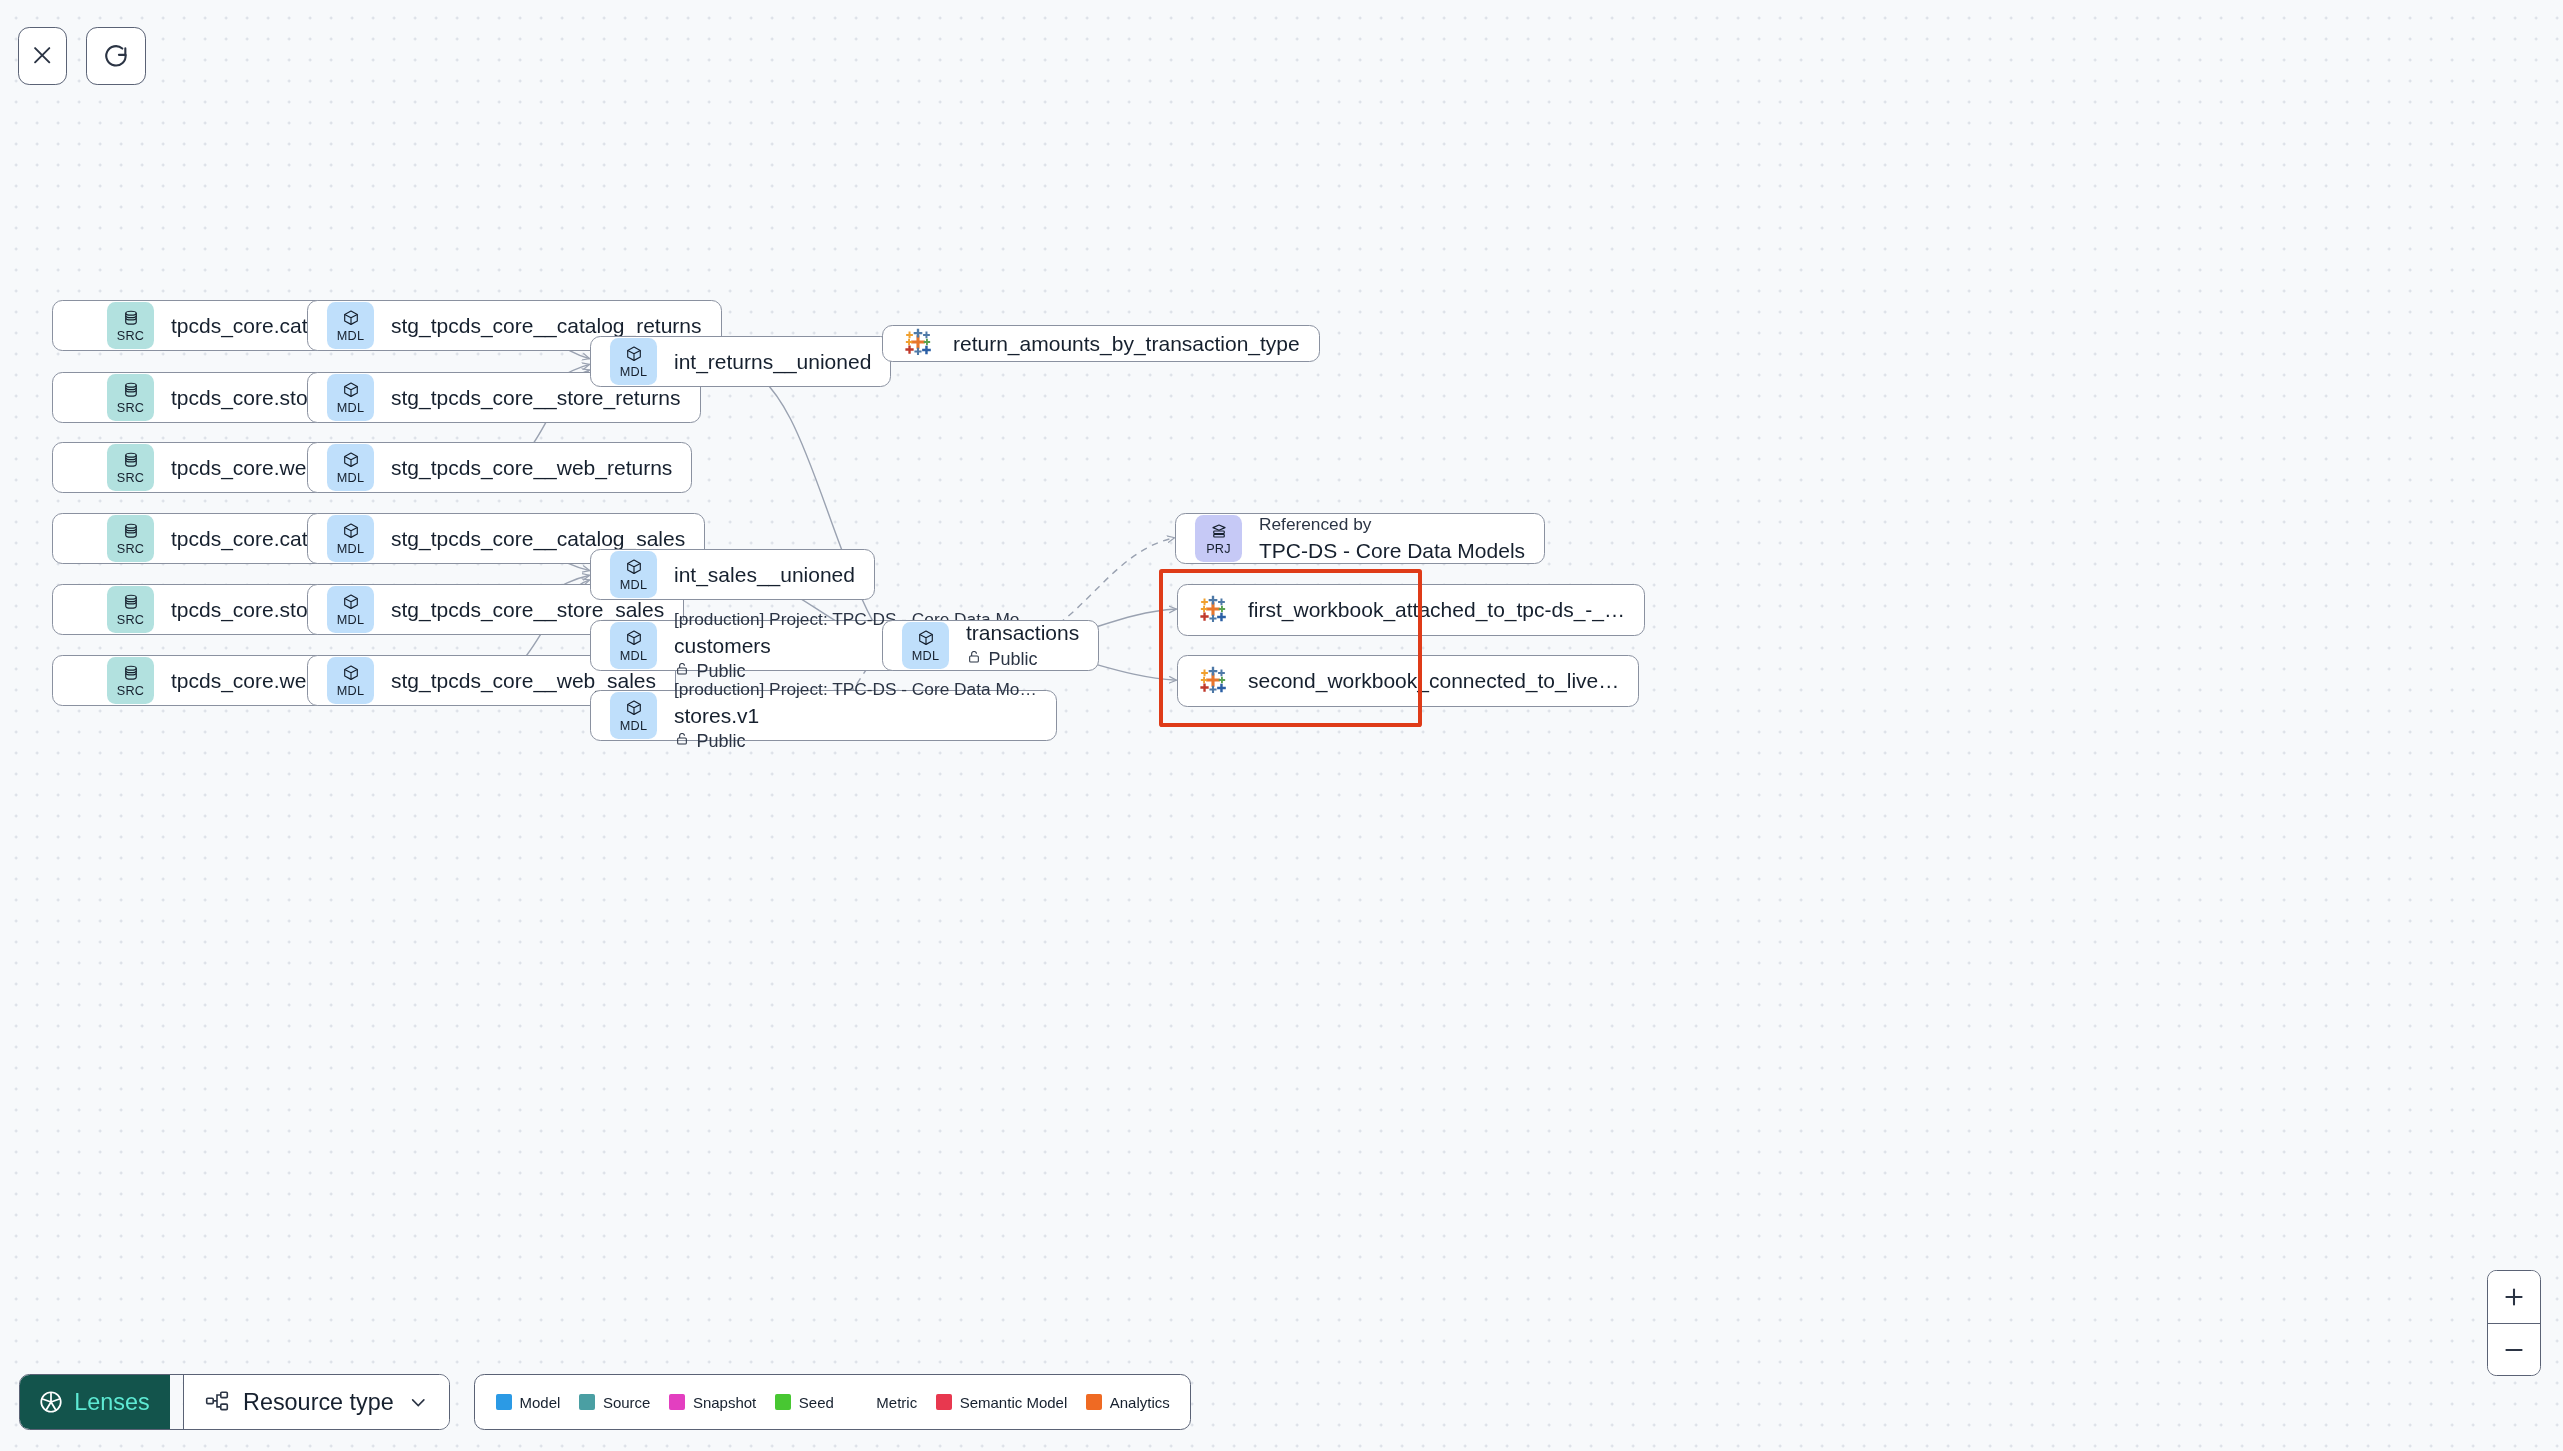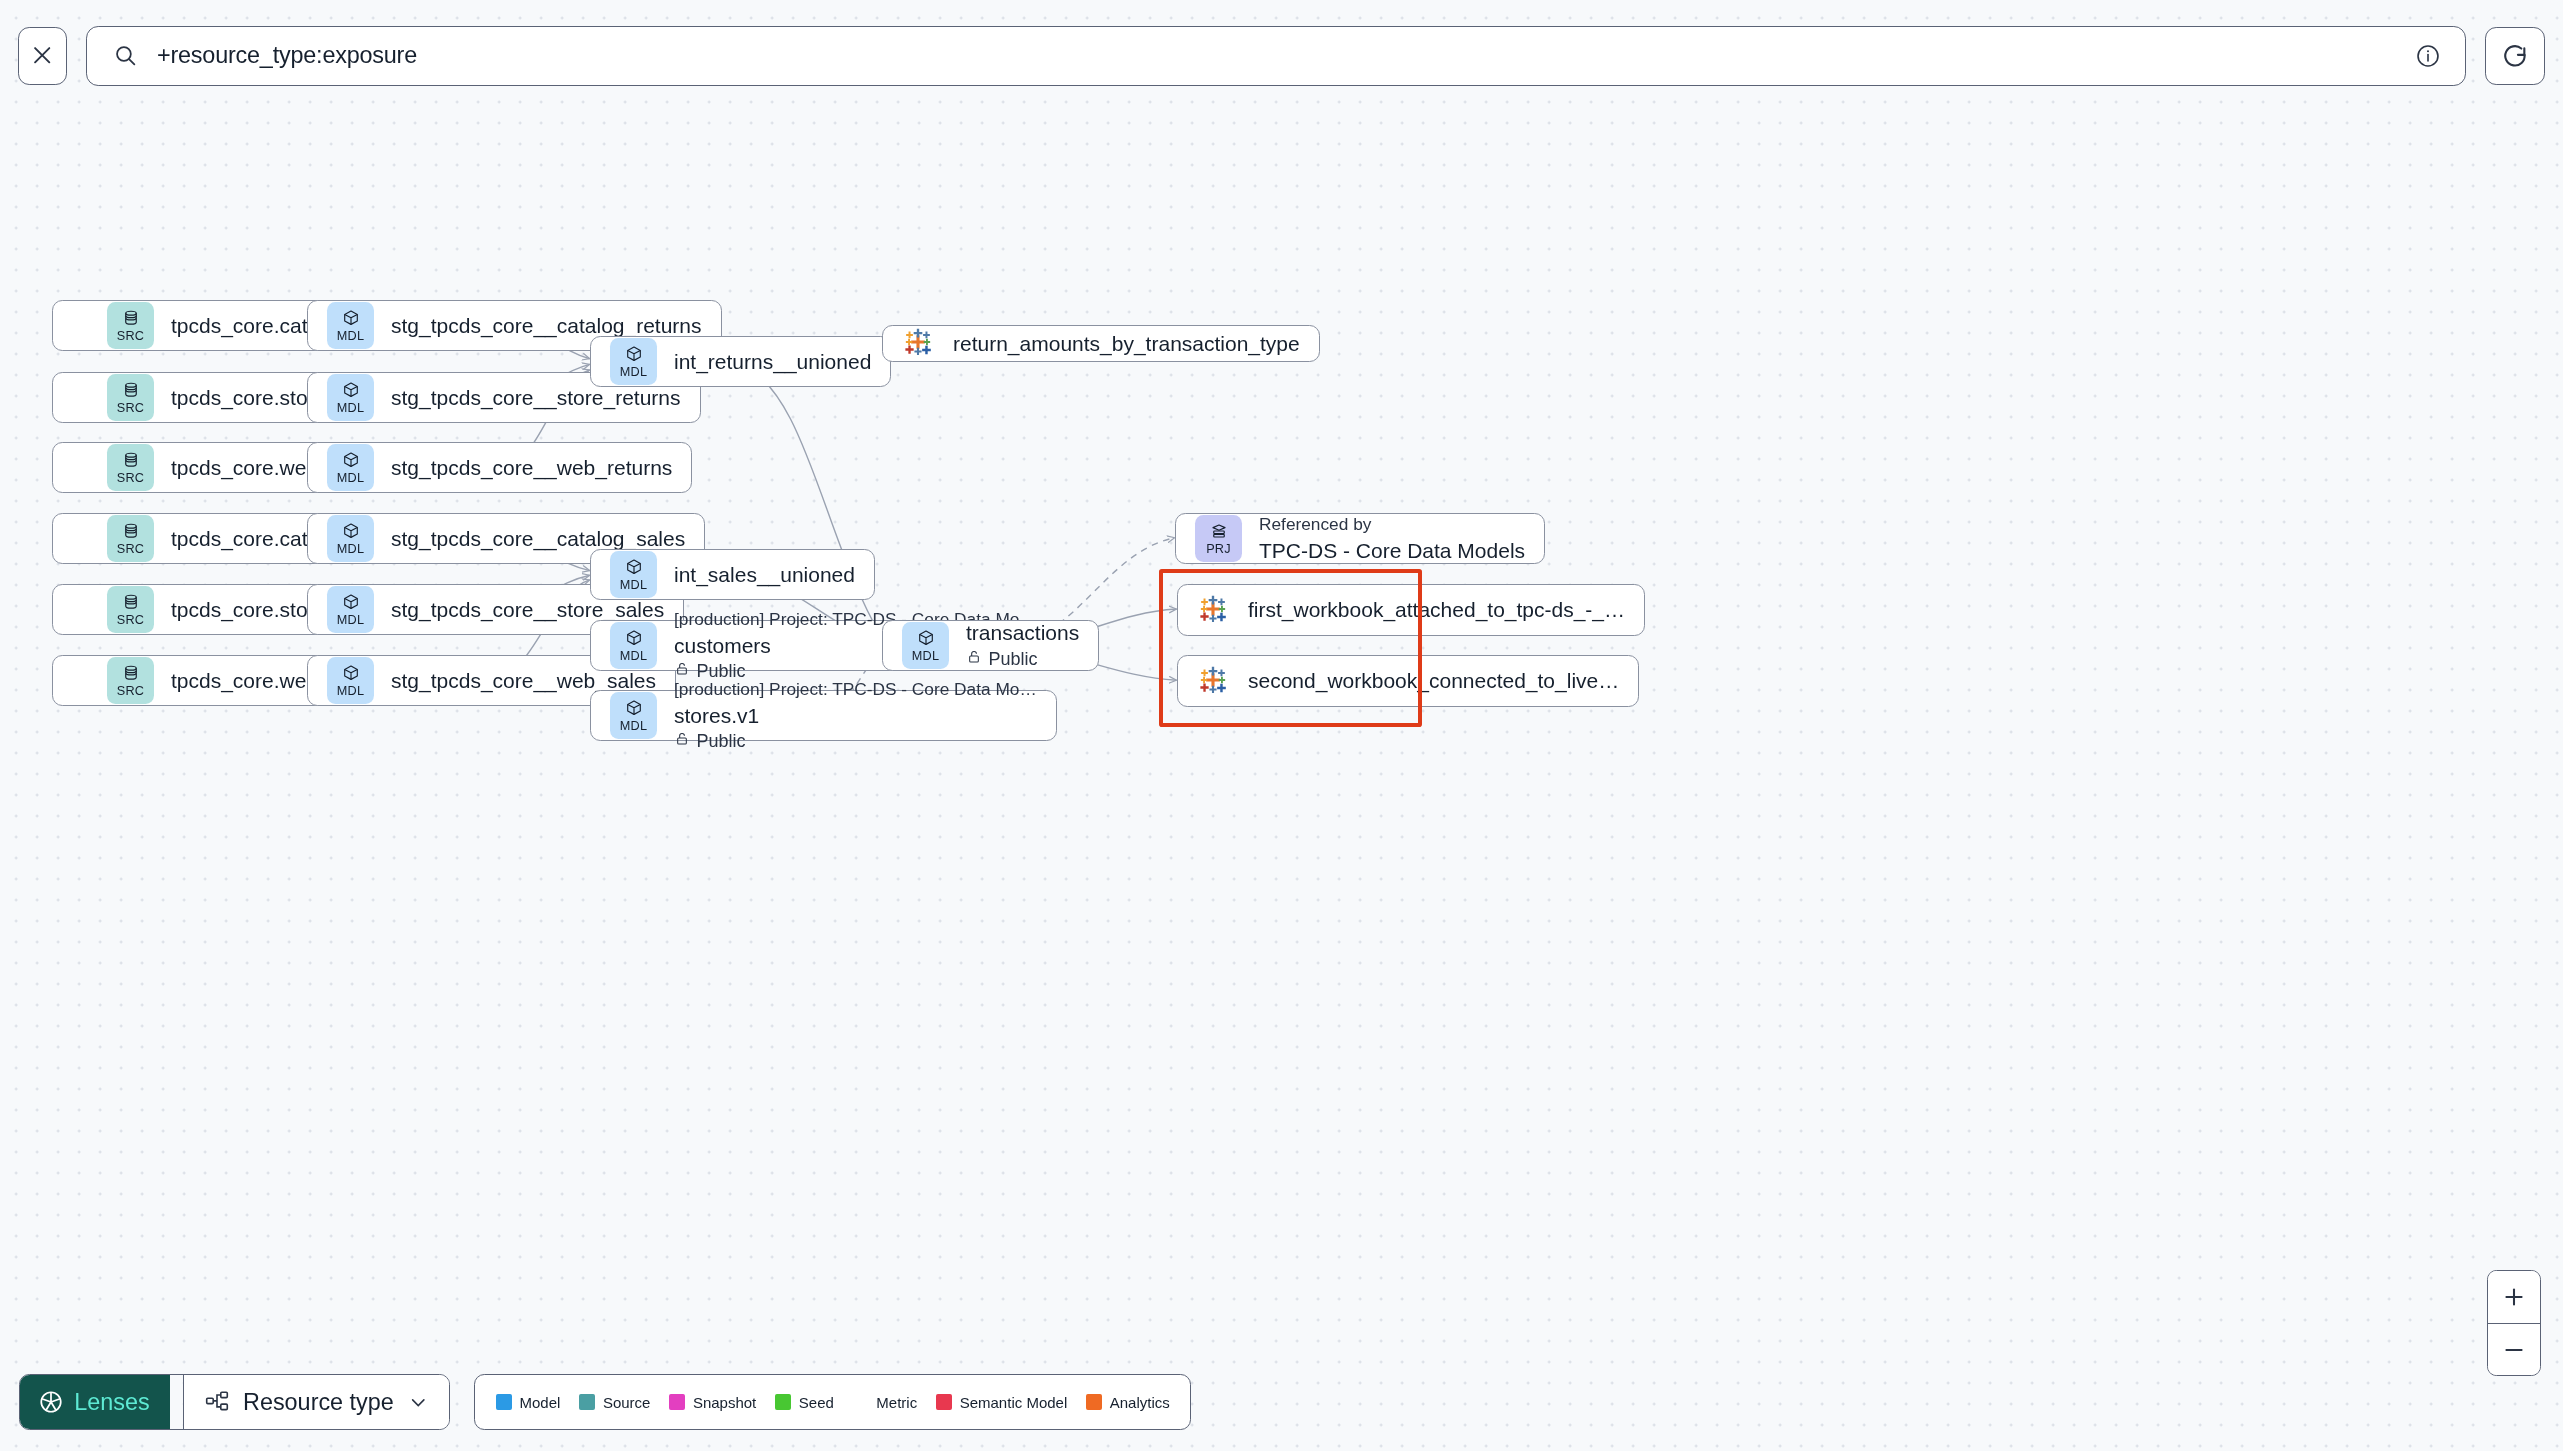--- a/index.html
+++ b/index.html
@@ -151,36 +151,20 @@
     <div class="tb-btn close-btn">
       <span>
         <svg class="ic" width="24.4" height="24.4" viewBox="0 0 24 24" fill="none" stroke="#2b3444" stroke-width="1.9" stroke-linecap="round">
           <line x1="5" y1="5" x2="19" y2="19"></line>
             <line x1="19" y1="5" x2="5" y2="19"></line>
         </svg>
       </span>
     </div>
 
 
-    <div class="searchbar">
-      <span>
-        <svg class="ic" width="25" height="25" viewBox="0 0 24 24" fill="none" stroke="#2b3444" stroke-width="1.7" stroke-linecap="round">
-          <circle cx="10.5" cy="10.5" r="6.6"></circle>
-            <line x1="15.4" y1="15.4" x2="20.5" y2="20.5"></line>
-        </svg>
-      </span>
-      <span class="search-text" placeholder="Search lineage">+resource_type:exposure</span>
-      <span class="info-icon">
-        <svg class="ic" width="26" height="26" viewBox="0 0 24 24" fill="none" stroke="#2b3444" stroke-width="1.5">
-          <circle cx="12" cy="12" r="9.2"></circle>
-          <line x1="12" y1="10.6" x2="12" y2="16.6" stroke-linecap="round"></line>
-          <circle cx="12" cy="7.6" r="0.95" fill="#2b3444" stroke="none"></circle>
-        </svg>
-      </span>
-    </div>
 
     <div class="tb-btn refresh-btn">
       <span>
         <svg class="ic" width="28" height="28" viewBox="0 0 24 24" fill="none" stroke="#2b3444" stroke-width="1.8" stroke-linecap="round">
           <path d="M20 5.5 V11 H14.5"></path>
           <path d="M20.2 11A8.3 8.3 0 1 1 17.4 5.6"></path>
         </svg>
       </span>
     </div>
   </div>

